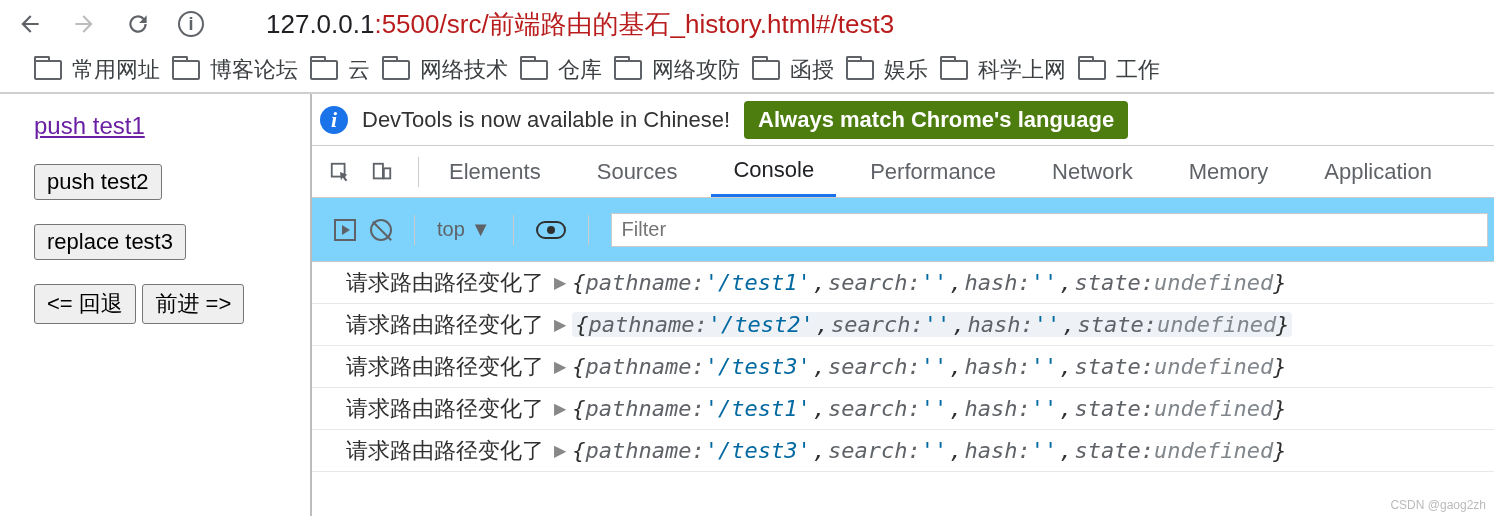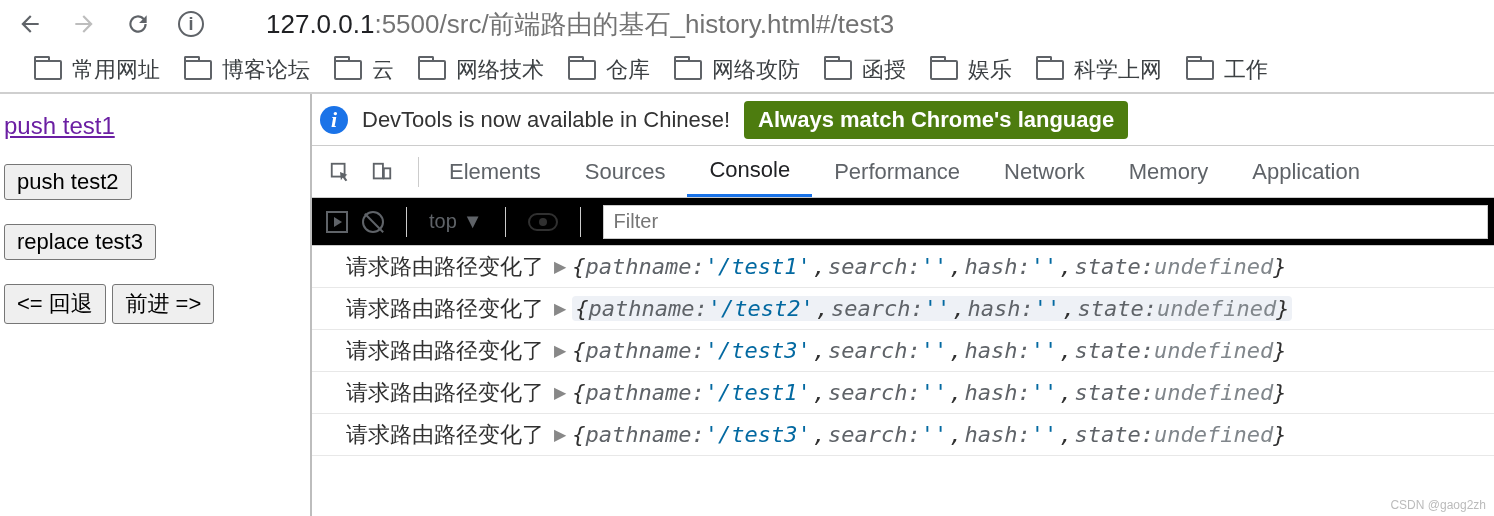--- a/index.html
+++ b/index.html
@@ -6,51 +6,51 @@
   html, body { margin:0; padding:0; font-family: Arial, "Helvetica Neue", sans-serif; color:#333; }
   body { width:1494px; height:516px; overflow:hidden; background:#fff; }
 
   
   .top-toolbar { display:flex; align-items:center; height:48px; padding:0 6px; gap:6px; }
   .nav-btn { width:48px; height:48px; display:flex; align-items:center; justify-content:center; color:#5f6368; font-size:26px; cursor:pointer; border-radius:50%; }
   .nav-btn.disabled { color:#bdbdbd; }
   .addr { flex:1; display:flex; align-items:center; font-size:26px; height:40px; padding:0 10px; }
   .addr-info { width:26px; height:26px; border:2px solid #5f6368; border-radius:50%; color:#5f6368; font-size:18px; font-weight:bold; display:flex; align-items:center; justify-content:center; margin-right:14px;}
   .url-dark { color:#202124;margin-left:48px; }
-  .url-dim { color:#737373; }
-
-  
-  .bookmarks { display:flex; align-items:center; height:44px; gap:12px; padding:0 28px; font-size:22px; color:#3c4043; }
+  .url-dim { color:#b91c1c; }
+
+  
+  .bookmarks { display:flex; align-items:center; height:44px; gap:0; padding:0 28px; font-size:22px; color:#3c4043; }
   .bm { display:flex; align-items:center; gap:10px; padding:0 6px; cursor:pointer; white-space:nowrap;}
   .folder-icon { width:28px; height:20px; border:2px solid #5f6368; border-radius:2px; position:relative; }
   .folder-icon::before { content:""; position:absolute; top:-6px; left:-2px; width:12px; height:4px; border:2px solid #5f6368; border-bottom:none; border-radius:2px 2px 0 0;}
 
   
   .content { display:flex; border-top:2px solid #cfcfcf; height:calc(516px - 48px - 44px); }
 
   
-  .page-panel { width:312px; border-right:2px solid #bdbdbd; padding:18px 4px; font-size:24px; }
+  .page-panel { width:312px; border-right:2px solid #bdbdbd; padding:18px 34px; font-size:24px; }
   .page-panel a.visited { color:#6b1fa3; text-decoration:underline; display:inline-block; margin-bottom:24px;}
   .page-panel button { font-size:22px; padding:4px 12px; background:#efefef; border:1px solid #767676; border-radius:3px; cursor:pointer; font-family:inherit; }
   .btn-row { margin-bottom:24px; }
 
   
   .devtools { flex:1; display:flex; flex-direction:column; min-width:0;}
   .dt-notice { display:flex; align-items:center; gap:14px; height:52px; padding:0 8px; font-size:22px; border-bottom:1px solid #ccc;}
   .dt-notice .info-icon { width:28px; height:28px; border-radius:50%; background:#1a73e8; color:#fff; font-weight:bold; display:flex; align-items:center; justify-content:center; font-family:Georgia, serif; font-style:italic;}
   .dt-btn { background:#4d7c0f; color:#fff; font-size:22px; padding:6px 14px; border:none; border-radius:4px; cursor:pointer; font-weight:bold; white-space:nowrap;}
 
   .dt-tabs { display:flex; align-items:center; height:52px; border-bottom:1px solid #ccc; font-size:22px; color:#5f6368; }
   .dt-tabs .tool-icons { display:flex; align-items:center; gap:18px; padding:0 16px; }
   .devicon { width:24px; height:24px; display:flex; align-items:center; justify-content:center;}
   .divider { width:1px; height:30px; background:#ccc; margin:0 8px;}
   .tab { padding:0 22px; height:100%; display:flex; align-items:center; cursor:pointer; white-space:nowrap;}
   .tab.active { color:#202124; border-bottom:3px solid #1a73e8; }
 
-  .dt-filterbar { display:flex; align-items:center; height:48px; border-bottom:1px solid #ccc; background:#000000; font-size:20px;}
+  .dt-filterbar { display:flex; align-items:center; height:64px; border-bottom:1px solid #ccc; background:#7dd3fc; font-size:20px;padding-left:8px;}
   .fb-left { display:flex; align-items:center; gap:14px; padding:0 14px; }
   .fb-top { display:flex; align-items:center; gap:6px; color:#5f6368;}
   .filter-input { flex:1; height:34px; border:1px solid #ccc; background:#fff; font-size:20px; padding:0 10px; margin-right:6px;}
   .play-icon{width:22px;height:22px;border:2px solid #5f6368;display:flex;align-items:center;justify-content:center;}
   .play-icon::after{content:"";border-left:8px solid #5f6368;border-top:5px solid transparent;border-bottom:5px solid transparent;margin-left:2px;}
   .ban-icon{width:22px;height:22px;border:2px solid #5f6368;border-radius:50%;position:relative;}
   .ban-icon::after{content:"";position:absolute;width:26px;height:2px;background:#5f6368;top:9px;left:-3px;transform:rotate(45deg);}
   .eye-icon{width:30px;height:18px;border:2px solid #303030;border-radius:60% / 100%;position:relative;}
   .eye-icon::after{content:"";position:absolute;width:8px;height:8px;background:#303030;border-radius:50%;top:3px;left:9px;}
 
@@ -165,21 +165,21 @@
             </svg>
           </span>
         <span class="devicon">
             <svg width="22" height="22" viewBox="0 0 24 24">
               <rect x="3" y="3" width="10" height="16" fill="none" stroke="#5f6368" stroke-width="2"></rect>
               <rect x="14" y="8" width="7" height="11" fill="none" stroke="#5f6368" stroke-width="2"></rect>
             </svg>
           </span>
       </div>
       <div class="divider"></div>
-      <div id="tabs-container" style="display:flex;height:100%;">
+      <div id="tabs-container" style="display:flex;height:100%;gap:12px;">
           <div class="tab">Elements</div>
           <div class="tab">Sources</div>
           <div class="tab active">Console</div>
           <div class="tab">Performance</div>
           <div class="tab">Network</div>
           <div class="tab">Memory</div>
           <div class="tab">Application</div>
         </div>
     </div>
 

